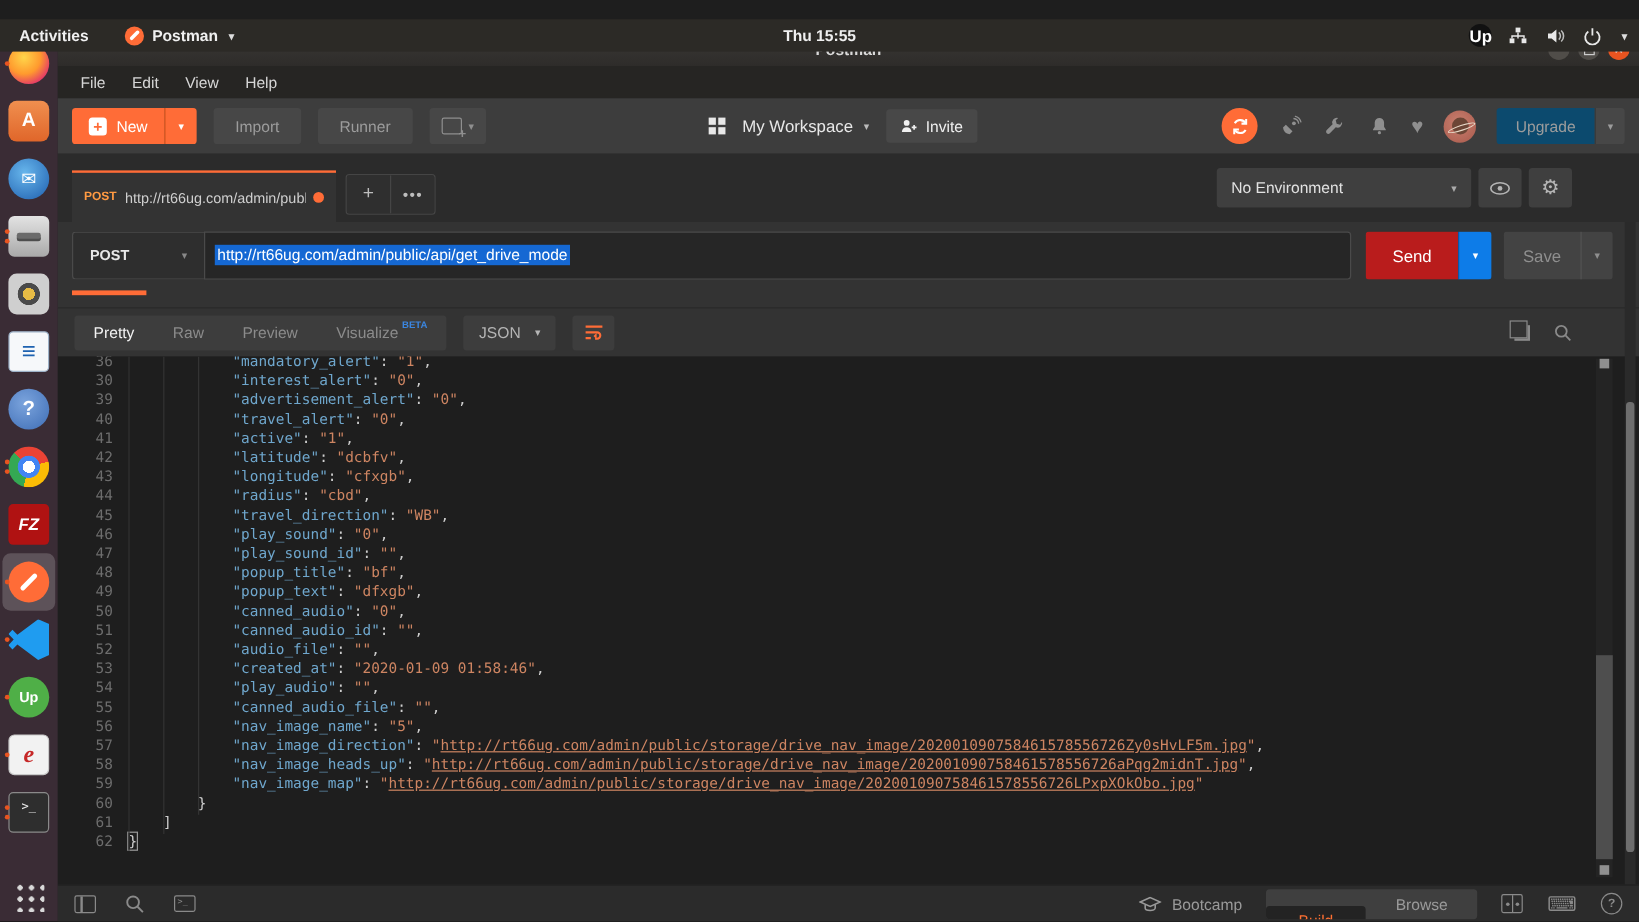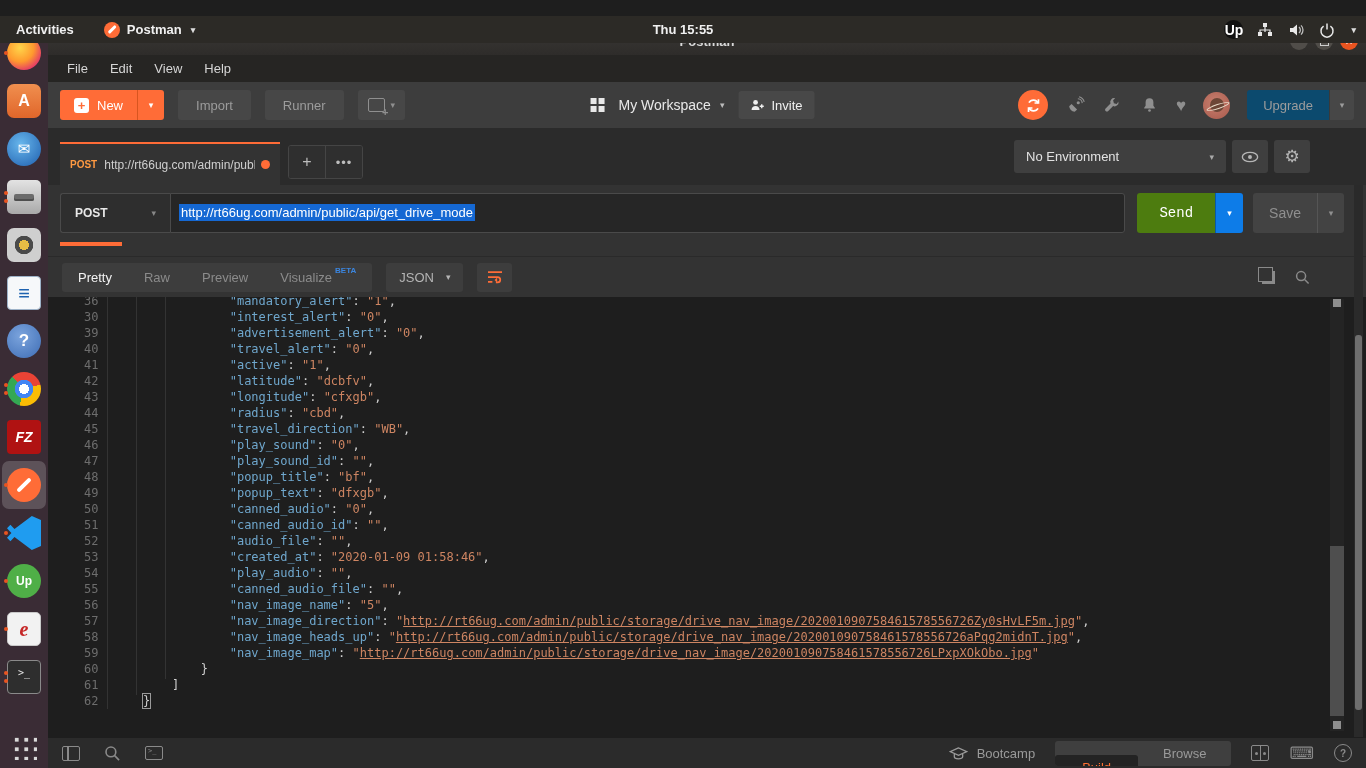--- a/index.html
+++ b/index.html
@@ -103,21 +103,21 @@
   .env-btn{width:36px;height:33px;background:#3f3f3f;border-radius:3px;margin-left:6px;display:flex;align-items:center;justify-content:center;}
   .gear-glyph{color:#b5b5b5;font-size:17px;line-height:1;}
 
   
   .requestbar{height:55px;background:#333;display:flex;align-items:center;padding:0 12px;flex:0 0 auto;}
   .method-box{width:110px;height:40px;background:#2e2e2e;border:1px solid #4a4a4a;border-right:none;border-radius:3px 0 0 3px;display:flex;align-items:center;padding:0 14px;box-sizing:border-box;color:#e8e8e8;font-size:12px;font-weight:bold;}
   .method-box .c{margin-left:auto;font-size:9px;color:#888;font-weight:normal;}
   .url-input{flex:1;height:40px;background:#262626;border:1px solid #4a4a4a;border-radius:0 3px 3px 0;display:flex;align-items:center;padding:0 8px;box-sizing:border-box;font-size:13px;color:#ddd;margin-right:12px;}
   .url-sel{background:#1568d3;color:#fff;padding:1px 2px;}
   .btn-send{display:flex;height:40px;border-radius:3px;overflow:hidden;flex:0 0 auto;}
-  .btn-send .main{background:#4d7c0f;color:#fff;font-size:14px;display:flex;align-items:center;padding:0 22px;font-family:Liberation Mono, monospace;}
+  .btn-send .main{background:#b91c1c;color:#fff;font-size:14px;display:flex;align-items:center;padding:0 22px;}
   .btn-send .caret{background:#0d7ce8;border-left:1px solid rgba(0,0,0,.28);width:27px;display:flex;align-items:center;justify-content:center;color:#fff;font-size:9px;}
   .btn-save{display:flex;height:40px;border-radius:3px;overflow:hidden;margin-left:10px;margin-right:10px;flex:0 0 auto;}
   .btn-save .main{background:#434343;color:#8f8f8f;font-size:14px;display:flex;align-items:center;padding:0 16px;}
   .btn-save .caret{background:#434343;border-left:1px solid #555;width:26px;display:flex;align-items:center;justify-content:center;color:#8f8f8f;font-size:9px;}
   .req-strip{height:16px;background:#333;position:relative;flex:0 0 auto;border-bottom:1px solid #2a2a2a;}
   .req-indicator{position:absolute;left:12px;top:2px;width:62px;height:4px;background:#ff6c37;}
 
   
   .resp-toolbar{height:40px;background:#333;display:flex;align-items:center;padding:0 14px;flex:0 0 auto;}
   .resp-tabs{background:#3d3d3d;border-radius:3px;height:29px;display:flex;align-items:center;}
@@ -128,21 +128,21 @@
   .fmt-select .c{font-size:9px;}
   .wrap-btn{margin-left:14px;width:35px;height:29px;background:#3d3d3d;border-radius:3px;display:flex;align-items:center;justify-content:center;}
   .resp-right{margin-left:auto;margin-right:42px;display:flex;align-items:center;gap:20px;}
   .copy-ico{width:13px;height:13px;background:#8a8a8a;position:relative;}
   .copy-ico::before{content:"";position:absolute;left:-4px;top:-4px;width:13px;height:13px;border:1.5px solid #8a8a8a;background:#333;}
 
   
   .editor{flex:1;background:#1e1e1e;position:relative;overflow:hidden;font-family:"DejaVu Sans Mono",monospace;font-size:12px;}
   .code{margin-top:-4px;}
   .code-line{height:16px;line-height:16px;display:flex;white-space:pre;}
-  .ln{width:46px;color:#6d6d6d;padding-right:13px;flex:0 0 auto;margin-left:36px;}
+  .ln{width:46px;text-align:right;color:#6d6d6d;padding-right:13px;flex:0 0 auto;}
   .lc{white-space:pre;}
   .k{color:#6fa7cd;}
   .v{color:#ce8562;}
   .p{color:#cfcfcf;}
   .lk{text-decoration:underline;}
   .caret-box{outline:1px solid #9a9a9a;}
   .guide{position:absolute;width:1px;background:#333;top:0;}
   .g0{left:59px;height:412px;}
   .g1{left:88px;height:398px;}
   .g2{left:117px;height:382px;}

